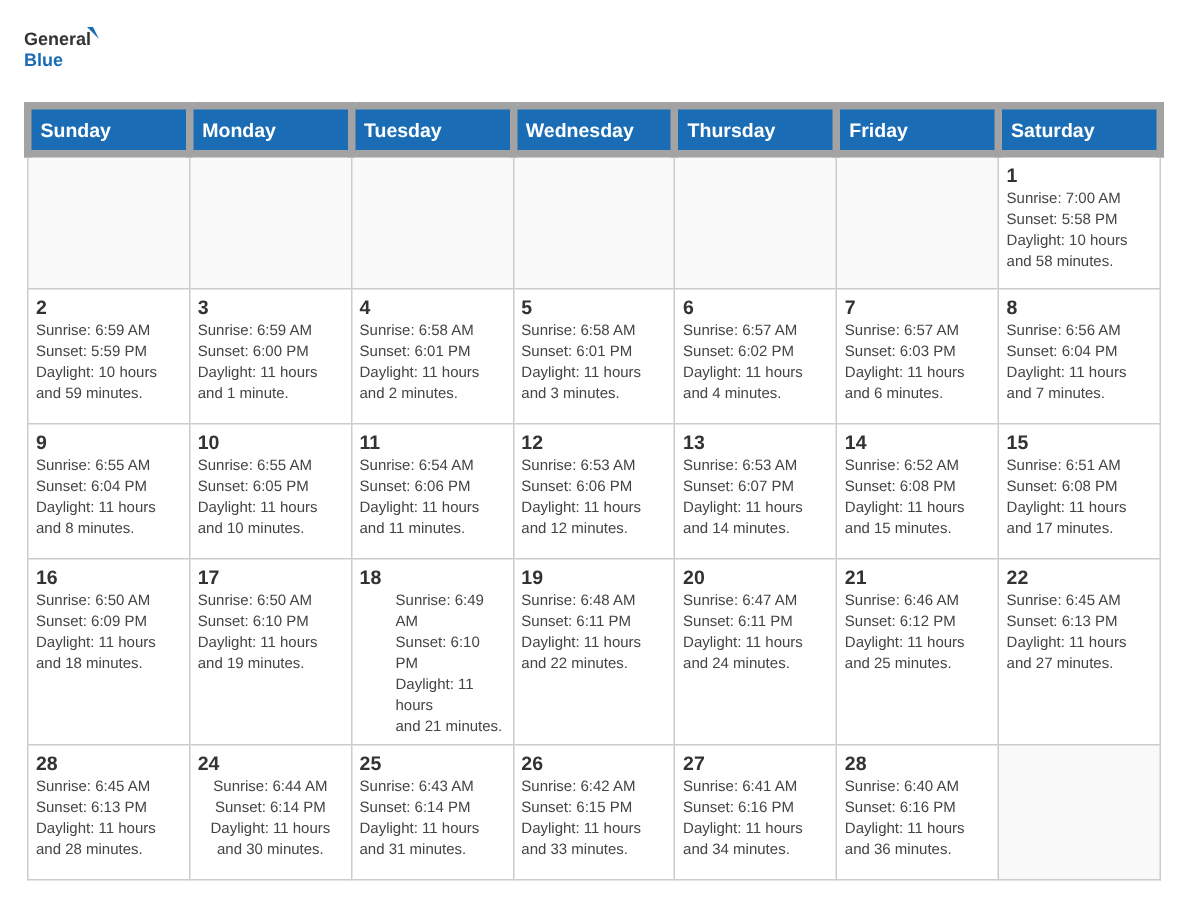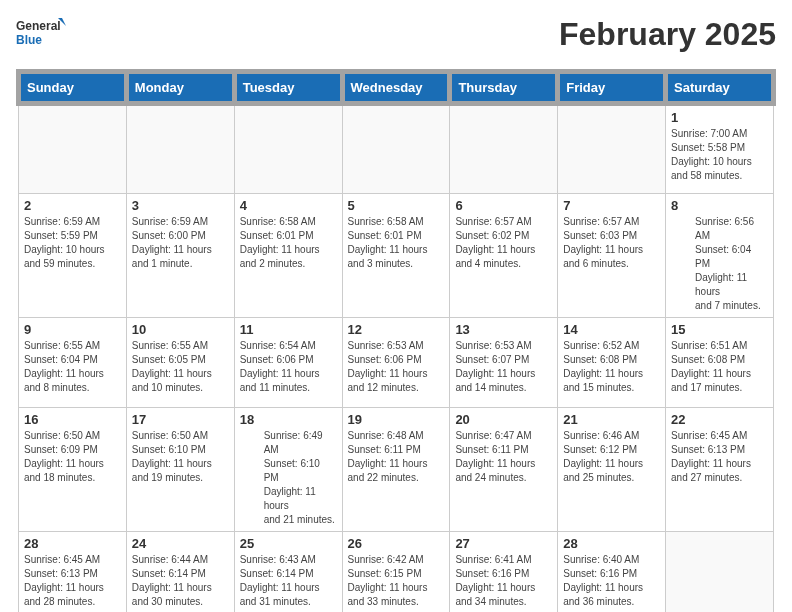--- a/index.html
+++ b/index.html
@@ -76,21 +76,20 @@
 
 <div class="header">
   <div class="logo">
     <svg width="50" height="36" viewBox="0 0 50 36">
       <text x="0" y="14" font-size="12" font-weight="bold" fill="#333" font-family="Arial">General</text>
       <text x="0" y="28" font-size="12" font-weight="bold" fill="#1a6db5" font-family="Arial">Blue</text>
       <polygon points="42,2 50,10 46,2" fill="#1a6db5"></polygon>
     </svg>
   </div>
   <div class="title-block">
-    <div class="month-year">February 2025</div>
   </div>
 </div>
 
 <table>
   <thead>
     <tr>
     <th class="day-header">Sunday</th>
         <th class="day-header">Monday</th>
         <th class="day-header">Tuesday</th>
         <th class="day-header">Wednesday</th>
@@ -153,21 +152,21 @@
         </td>
         <td>
           <div class="day-num">7</div>
           <div class="day-info" style="white-space: pre-line;">Sunrise: 6:57 AM
 Sunset: 6:03 PM
 Daylight: 11 hours
 and 6 minutes.</div>
         </td>
         <td>
           <div class="day-num">8</div>
-          <div class="day-info" style="white-space: pre-line; margin-left: 24px;">Sunrise: 6:56 AM
+          <div class="day-info" style="white-space: pre-line;">Sunrise: 6:56 AM
 Sunset: 6:04 PM
 Daylight: 11 hours
 and 7 minutes.</div>
         </td>
       </tr>
       <tr>
         <td>
           <div class="day-num">9</div>
           <div class="day-info" style="white-space: pre-line;">Sunrise: 6:55 AM
 Sunset: 6:04 PM
@@ -271,21 +270,21 @@
       <tr>
         <td>
           <div class="day-num">28</div>
           <div class="day-info" style="white-space: pre-line;">Sunrise: 6:45 AM
 Sunset: 6:13 PM
 Daylight: 11 hours
 and 28 minutes.</div>
         </td>
         <td>
           <div class="day-num">24</div>
-          <div class="day-info" style="white-space: pre-line;">Sunrise: 6:44 AM
+          <div class="day-info" style="white-space: pre-line; text-align: center;">Sunrise: 6:44 AM
 Sunset: 6:14 PM
 Daylight: 11 hours
 and 30 minutes.</div>
         </td>
         <td>
           <div class="day-num">25</div>
           <div class="day-info" style="white-space: pre-line;">Sunrise: 6:43 AM
 Sunset: 6:14 PM
 Daylight: 11 hours
 and 31 minutes.</div>

